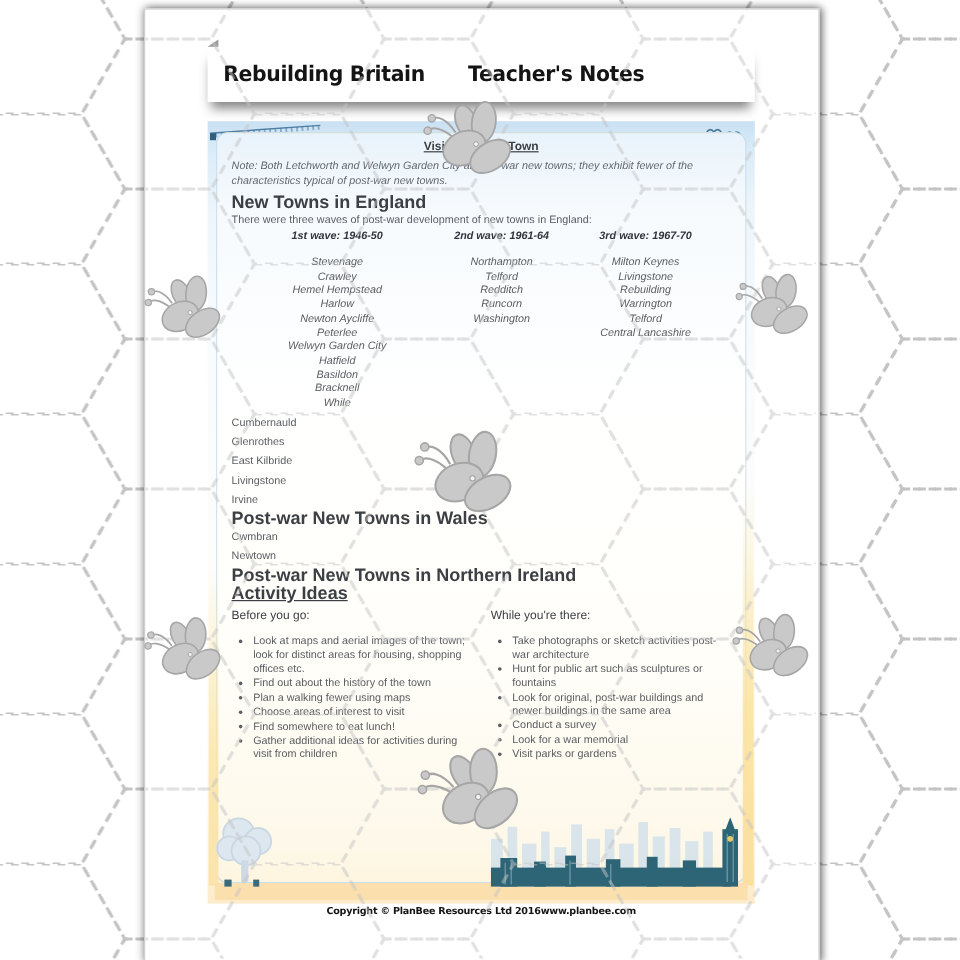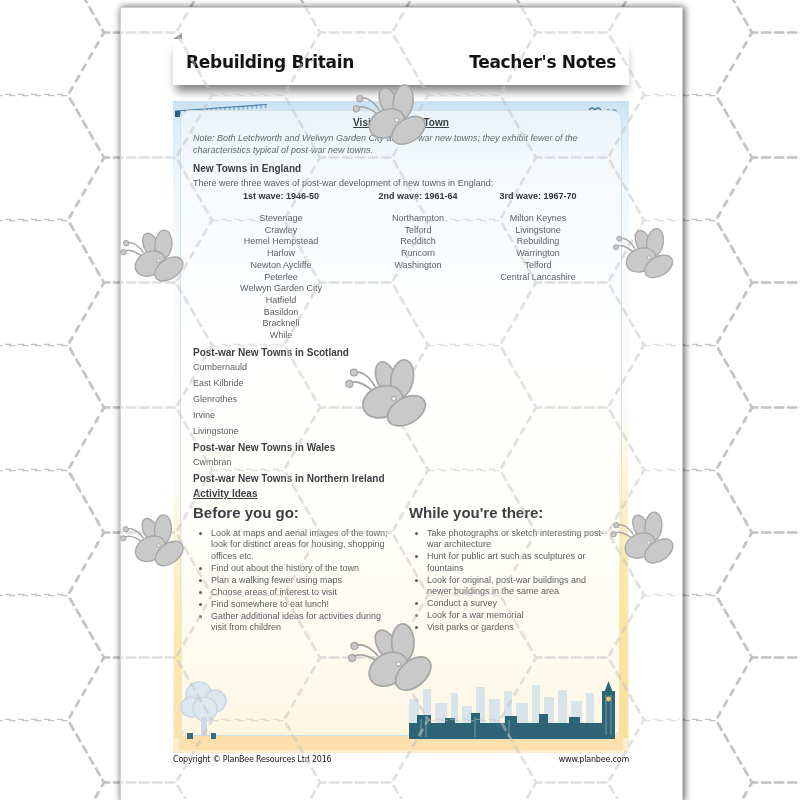--- a/index.html
+++ b/index.html
@@ -14,21 +14,21 @@
     position:absolute;left:120px;top:7px;width:561px;height:793px;
     background:#ffffff;border:1px solid #cfcfcf;
     box-shadow:0 0 7px rgba(0,0,0,.45),3px 0 6px rgba(0,0,0,.3);
     z-index:1;
   }
   .hex-overlay{position:absolute;left:121px;top:8px;width:559px;height:791px;opacity:.5;z-index:5;pointer-events:none;}
   
   .banner{
     position:absolute;left:52px;top:31px;width:456px;height:46px;background:#ffffff;
     box-shadow:0 9px 9px -3px rgba(0,0,0,.5);
-    display:flex;align-items:center;justify-content:space-between;
+    display:flex;align-items:center;justify-content:flex-start;
     padding:0 13px;box-sizing:border-box;z-index:3;gap:36px;
   }
   .banner-fold{position:absolute;left:0;top:-6px;width:0;height:0;border-left:9px solid transparent;border-bottom:6px solid #9b9b9b;}
   .banner-title{
     font-family:"DejaVu Sans",sans-serif;font-weight:700;font-size:17px;color:#141414;
     letter-spacing:-.3px;transform:scaleY(1.05);
   }
   
   .doc{
     position:absolute;left:52px;top:93px;width:456px;height:652px;z-index:2;overflow:hidden;
@@ -36,51 +36,51 @@
   }
   .doc-inner{
     position:absolute;left:7px;right:7px;top:9px;bottom:17px;border-radius:10px;
     background:linear-gradient(180deg,#e9f3fb 0%,#f6fafd 10%,#ffffff 35%,#fffef9 70%,#fdf8e9 95%,#fdf5df 100%);
     border:1px solid rgba(175,205,228,.55);
     box-sizing:border-box;padding:6px 12px 0 12px;
     color:#5a5d61;font-size:9px;line-height:11px;
   }
   .doc-title{text-align:center;font-size:10px;font-weight:700;color:#3c3f43;text-decoration:underline;margin-bottom:5px;}
   .doc-note{font-style:italic;color:#62686e;margin-bottom:7px;line-height:11.5px;}
-  .sec-head{font-weight:700;color:#3c3f43;font-size:10px;margin-bottom:4px;}
+  .sec-head{font-weight:700;color:#3c3f43;font-size:15px;margin-bottom:4px;}
   .intro{margin-bottom:2px;}
-  .waves{display:grid;grid-template-columns:176px 98px 1fr;margin-bottom:5px;}
+  .waves{display:grid;grid-template-columns:176px 98px 1fr;margin-bottom:5px;font-style:italic;}
   .wave-col{text-align:center;}
   .wave-label{font-weight:700;color:#323539;margin-bottom:11px;}
   .wave-towns div{line-height:11.7px;}
   .plain-list div{line-height:11px;margin-bottom:5px;}
   .mt4{margin-top:4px;} .mt3{margin-top:3px;}
   .underline{text-decoration:underline;}
   .act-head{margin-bottom:8px;}
   .act-cols{display:flex;}
   .act-col{box-sizing:border-box;}
   .act-col.left{width:228px;padding-right:12px;}
   .act-col.right{width:216px;padding-left:2px;}
-  .act-col-head{font-weight:700;color:#3c3f43;font-size:15px;margin-bottom:10px;}
+  .act-col-head{font-weight:400;color:#3c3f43;font-size:10px;margin-bottom:10px;}
   ul.bullets{margin:4px;padding:0 0 0 14px;list-style:disc outside;}
   ul.bullets li{line-height:11.5px;margin-bottom:.5px;}
   
   .peach-strip{position:absolute;left:6px;right:6px;bottom:3px;height:14px;background:#fbdfad;}
   .stripe-left{position:absolute;left:1px;bottom:15px;width:8px;height:260px;
     background:linear-gradient(180deg,rgba(252,238,199,0) 0%,rgba(251,230,170,.85) 60%,#fbe3ac 100%);}
   .stripe-right{position:absolute;right:1px;bottom:15px;width:9px;height:330px;
     background:linear-gradient(180deg,rgba(252,238,199,0) 0%,rgba(251,228,160,.9) 55%,#fbdf9f 100%);}
   .rail{position:absolute;left:2px;top:2px;}
   .birds{position:absolute;right:12px;top:3px;}
   .tree{position:absolute;left:4px;bottom:14px;}
   .skyline{position:absolute;right:8px;bottom:14px;}
   
   .card-footer{
-    position:absolute;left:52px;top:747px;width:456px;display:flex;justify-content:space-between;z-index:3;
-    font-family:"DejaVu Sans",sans-serif;font-weight:400;font-size:8px;color:#151515;letter-spacing:-.2px;
+    position:absolute;left:52px;top:747px;width:456px;display:flex;justify-content:center;z-index:3;
+    font-family:"DejaVu Sans",sans-serif;font-weight:700;font-size:8px;color:#151515;letter-spacing:-.2px;
   }
   
   .bee{position:absolute;z-index:6;pointer-events:none;}
 </style>
 </head>
 <body>
 
 <svg class="hex-bg" width="800" height="800">
   <defs>
     <pattern id="hexpat" width="216" height="125" patternUnits="userSpaceOnUse" x="-40" y="-30">
@@ -171,32 +171,32 @@
               <div>Milton Keynes</div>
               <div>Livingstone</div>
               <div>Rebuilding</div>
               <div>Warrington</div>
               <div>Telford</div>
               <div>Central Lancashire</div>
             </div>
         </div>
       </div>
 
-      <div class="sec-head">Post-war New Towns in Scotland</div>
       <div class="plain-list">
           <div>Cumbernauld</div>
+          <div>Glenrothes</div>
           <div>East Kilbride</div>
-          <div>Glenrothes</div>
+          <div>Livingstone</div>
           <div>Irvine</div>
-          <div>Livingstone</div>
         </div>
 
       <div class="sec-head mt4">Post-war New Towns in Wales</div>
       <div class="plain-list">
           <div>Cwmbran</div>
+          <div>Newtown</div>
         </div>
 
       <div class="sec-head mt4">Post-war New Towns in Northern Ireland</div>
 
       <div class="sec-head underline act-head mt3">Activity Ideas</div>
 
       <div class="act-cols">
         <div class="act-col left">
           <div class="act-col-head">Before you go:</div>
           <ul class="bullets">
@@ -204,21 +204,21 @@
               <li>Find out about the history of the town</li>
               <li>Plan a walking fewer using maps</li>
               <li>Choose areas of interest to visit</li>
               <li>Find somewhere to eat lunch!</li>
               <li>Gather additional ideas for activities during visit from children</li>
             </ul>
         </div>
         <div class="act-col right">
           <div class="act-col-head">While you're there:</div>
           <ul class="bullets">
-              <li>Take photographs or sketch interesting post-war architecture</li>
+              <li>Take photographs or sketch activities post-war architecture</li>
               <li>Hunt for public art such as sculptures or fountains</li>
               <li>Look for original, post-war buildings and newer buildings in the same area</li>
               <li>Conduct a survey</li>
               <li>Look for a war memorial</li>
               <li>Visit parks or gardens</li>
             </ul>
         </div>
       </div>
     </div>
 

